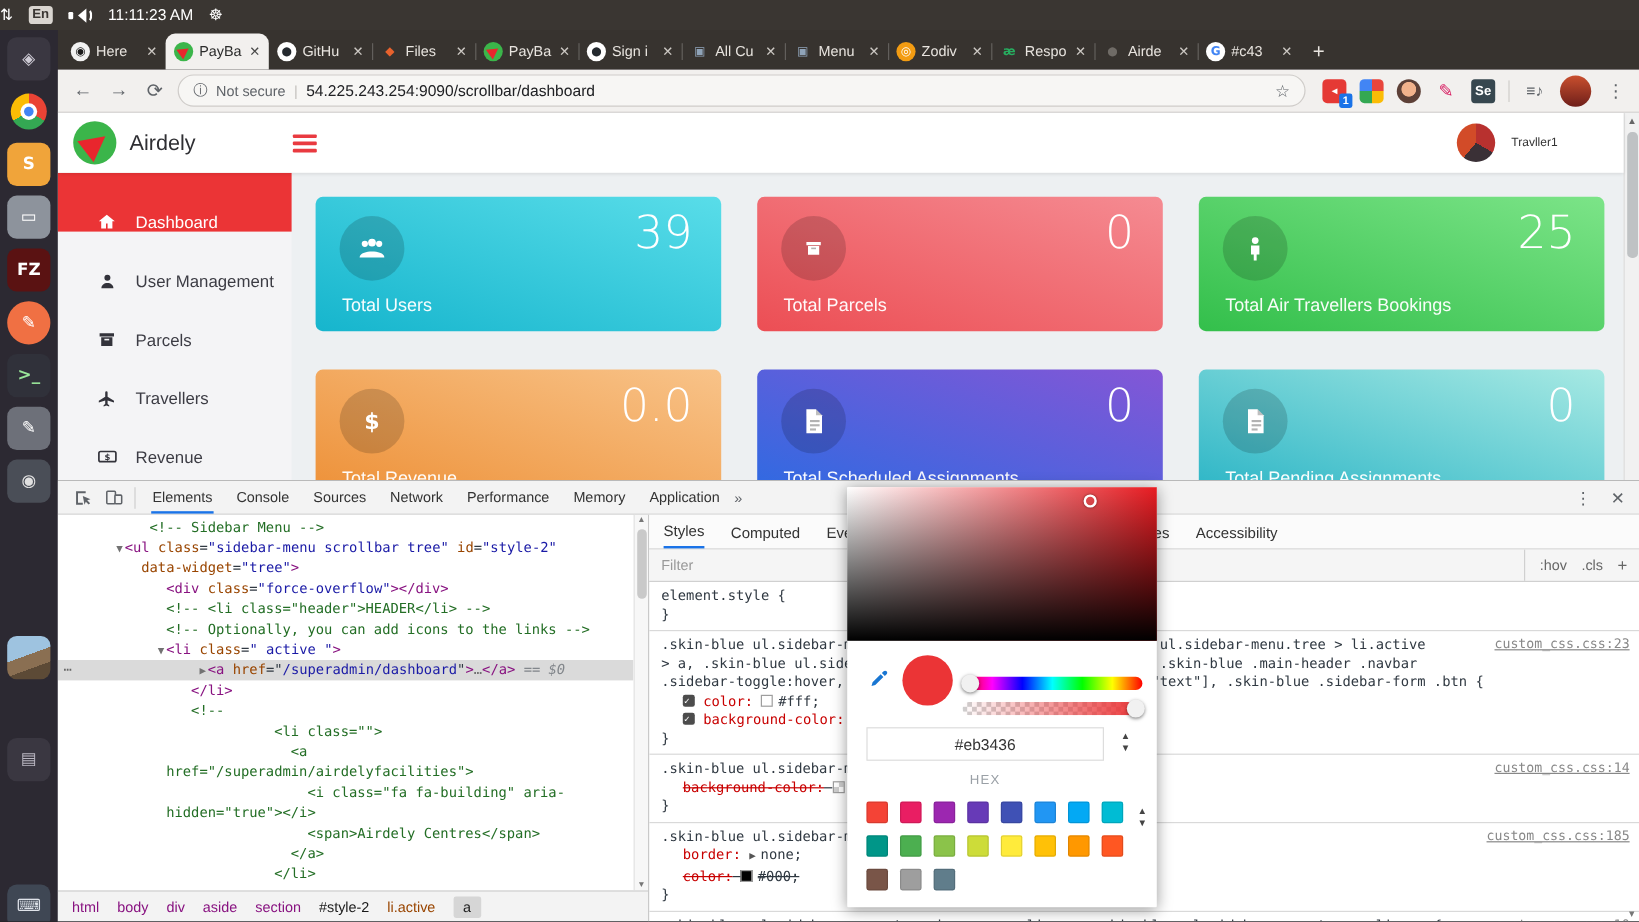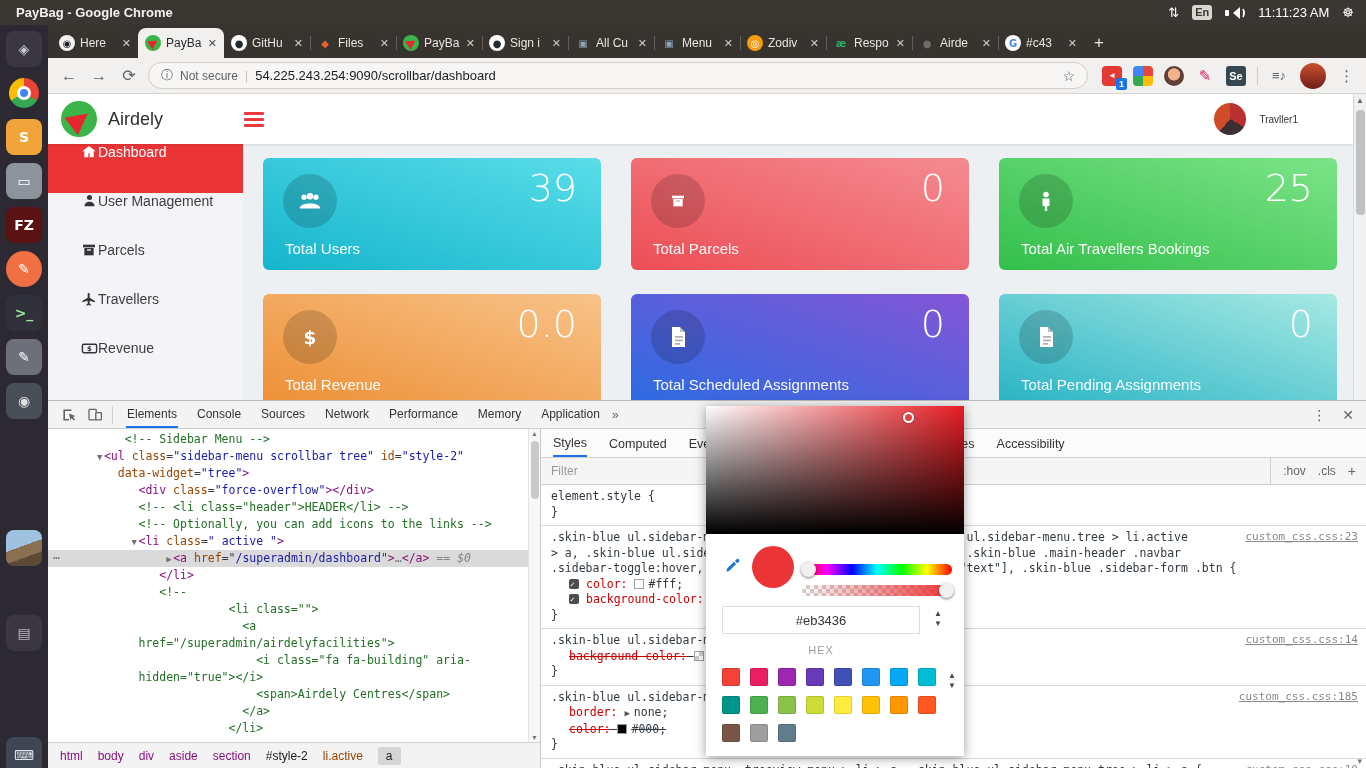--- a/index.html
+++ b/index.html
@@ -62,27 +62,27 @@
   .logo-badge{width:36px;height:36px;border-radius:50%;background:#3bb54a;position:relative;overflow:hidden;flex:none}
   .logo-badge .tri{position:absolute;left:8px;top:8px;width:0;height:0;border-left:21px solid #e8262d;border-top:11px solid transparent;border-bottom:11px solid transparent;transform:rotate(-38deg)}
   .brand-name{font-size:18px;color:#2f2f33}
   .hamburger{width:20px;display:flex;flex-direction:column;gap:3px;margin-left:8px}
   .hamburger i{height:3px;background:#e93a40;border-radius:1px}
   .user-chip{margin-left:auto;display:flex;align-items:center;gap:13px;padding-right:55px}
   .avatar-lg{width:32px;height:32px;border-radius:50%;background:conic-gradient(#b8312f 0 120deg,#3a3036 0 220deg,#d24b28 0 360deg)}
   .user-name{font-size:10px;color:#333}
 
   .app-sidebar{position:absolute;top:50px;left:0;width:195px;bottom:0;background:#f4f4f6}
-  .nav-item{height:49px;display:flex;align-items:flex-start;padding-left:32px;font-size:14px;color:#3c3c44}
+  .nav-item{height:49px;display:flex;align-items:flex-end;gap:15px;padding-left:32px;font-size:14px;color:#3c3c44}
   .nav-item .nicon{width:18px;display:flex;justify-content:center;color:#33333b}
   .nav-item.active{background:#eb3436;color:#fff}
   .nav-item.active .nicon{color:#fff}
   .app-sidebar .slot{fill:#f4f4f6}
 
-  .app-main{position:absolute;top:50px;left:195px;right:13px;bottom:-80px;padding:14px 16px 0 20px;display:grid;grid-template-columns:repeat(3,1fr);gap:24px 30px;align-content:start}
+  .app-main{position:absolute;top:50px;left:195px;right:13px;bottom:-80px;padding:20px 16px 0 20px;display:grid;grid-template-columns:repeat(3,1fr);gap:32px 30px;align-content:start}
   .card{height:112px;border-radius:6px;position:relative;color:#fff}
   .card-icon{position:absolute;left:20px;top:16px;width:54px;height:54px;border-radius:50%;background:rgba(0,0,0,.16);display:flex;align-items:center;justify-content:center;color:#fff}
   .card .slot{fill:rgba(0,0,0,.3)}
   .card-value{position:absolute;right:24px;top:8px;font-size:38px;font-weight:300;color:#fff;font-family:"DejaVu Sans",sans-serif}
   .card-label{position:absolute;left:22px;bottom:13px;font-size:15px;color:rgba(255,255,255,.96)}
 
   .page-scroll{position:absolute;right:0;top:0;width:13px;bottom:0;background:#f1f1f1;border-left:1px solid #ddd}
   .page-scroll .up{position:absolute;top:2px;left:0;right:0;text-align:center;font-size:8px;color:#666}
   .page-scroll .thumb{position:absolute;top:16px;left:2px;width:9px;height:105px;background:#bfc2c4;border-radius:4px}
 
@@ -147,21 +147,20 @@
   .cp-palette{position:absolute;left:16px;top:262px;width:226px;display:flex;flex-wrap:wrap;gap:10px}
   .pal{width:18px;height:18px;border-radius:2px;box-shadow:inset 0 0 0 1px rgba(0,0,0,.12)}
   .cp-pal-spin{position:absolute;left:242px;top:265px;display:flex;flex-direction:column;font-size:8px;color:#444;line-height:10px}
 </style>
 </head>
 <body>
 
 <div class="screen">
 
   <div class="sysbar">
-    <div class="sys-title">PayBag - Google Chrome</div>
     <div class="tray">
       <span>⇅</span>
       <span class="en-badge">En</span>
       <span class="spk">
           <span class="sq"></span>
           <span class="cone"></span>
           <span class="a1"></span>
           <span class="a2"></span>
         </span>
       <span>11:11:23 AM</span>

